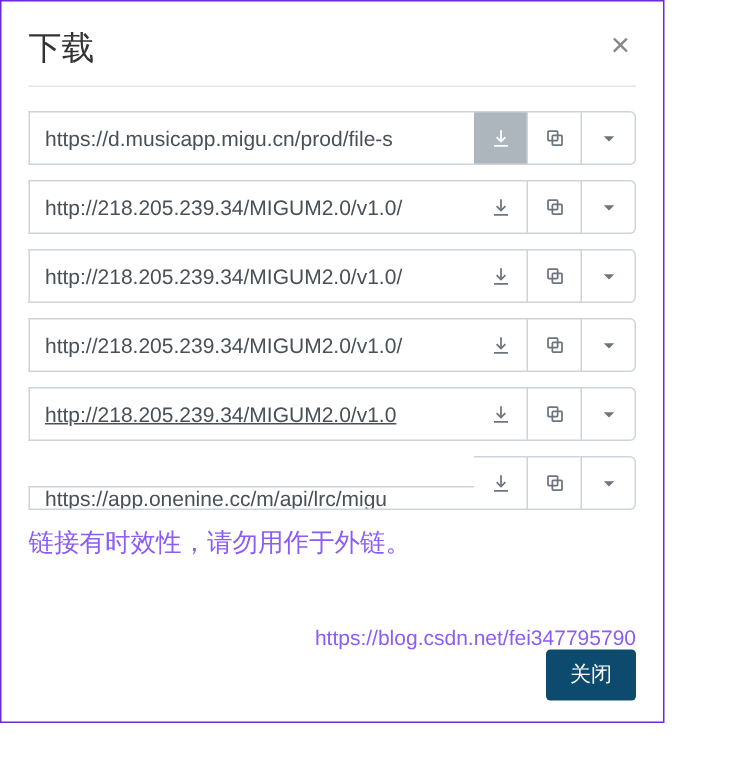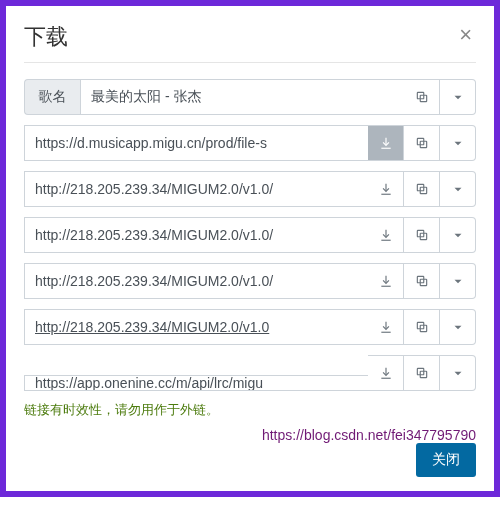--- a/index.html
+++ b/index.html
@@ -1,63 +1,46 @@
 <!DOCTYPE html>
 <html><head>
 <meta charset="utf-8">
 <style>
 *{box-sizing:border-box;margin:0;padding:0}
 body{font-family:-apple-system,"Helvetica Neue",Arial,"PingFang SC","Microsoft YaHei",sans-serif;font-size:14px;color:#333;background:#fff}
-.modal{width:500px;border:6px solid #6d28d9;padding:16px 18px 14px}
+.modal{width:443px;border:1px solid #6d28d9;padding:16px 18px 14px}
 .modal-head{display:flex;justify-content:space-between;align-items:flex-start;margin-bottom:10px}
 .modal-title{font-size:22px;font-weight:400;color:#333}
 .close-x{font-size:22px;color:#888;cursor:pointer;line-height:1;padding:2px 4px}
 .hr{border:none;border-top:1px solid #e5e5e5;margin:6px 0 16px}
 .row{display:flex;height:36px;margin-bottom:10px}
 .row .lbl{width:56px;min-width:56px;border:1px solid #ced4da;border-right:none;background:#e9ecef;color:#495057;display:flex;align-items:center;justify-content:center;font-size:14px;border-radius:4px 0 0 4px}
 .row input{flex:1;border:1px solid #ced4da;padding:0 10px;font-size:14px;color:#495057;outline:none;min-width:0}
 .row .btns{display:flex}
 .row .ibtn{width:36px;height:36px;border:1px solid #ced4da;border-left:none;background:#fff;display:flex;align-items:center;justify-content:center;color:#6c757d;cursor:pointer}
 .row .ibtn.disabled{background:#adb5bd;color:#fff;cursor:default}
 .row .ibtn:last-child{border-radius:0 4px 4px 0}
 .row input.no-dl{border-right:none}
 .row .ibtn svg{width:14px;height:14px;stroke:currentColor;fill:none;stroke-width:2}
-.note{font-size:13px;color:#4d7c0f;margin-top:4px;margin-bottom:24px}
+.note{font-size:17px;color:#8b5cf6;margin-top:4px;margin-bottom:60px}
 .footer{display:flex;justify-content:flex-end}
-.primary{background:#0369a1;color:#fff;border:none;padding:8px 16px;font-size:14px;border-radius:3px;cursor:pointer}
-.wm{position:absolute;right:18px;bottom:48px;color:#701a75;font-size:14px;pointer-events:none}
+.primary{background:#0c4a6e;color:#fff;border:none;padding:8px 16px;font-size:14px;border-radius:3px;cursor:pointer}
+.wm{position:absolute;right:18px;bottom:48px;color:#8b5cf6;font-size:14px;pointer-events:none}
 .modal{position:relative}
 </style>
 </head>
 <body>
 
 <div class="modal">
   <div class="modal-head">
     <div class="modal-title">下载</div>
     <div class="close-x">×</div>
   </div>
   <hr class="hr">
   <div id="rows">
-      <div class="row">
-        <div class="lbl">歌名</div>
-        <input class="no-dl" value="最美的太阳 - 张杰" style="">
-        <div class="btns">
-          <div class="ibtn">
-            <svg viewBox="0 0 24 24">
-              <rect x="9" y="9" width="11" height="11" rx="1"></rect>
-              <rect x="4" y="4" width="11" height="11" rx="1"></rect>
-            </svg>
-          </div>
-          <div class="ibtn">
-            <svg viewBox="0 0 24 24">
-              <path d="M6 10l6 6 6-6" fill="currentColor" stroke="none"></path>
-            </svg>
-          </div>
-        </div>
-      </div>
       <div class="row">
         <input value="https://d.musicapp.migu.cn/prod/file-s" style="border-right: none;">
         <div class="btns">
           <div class="ibtn disabled">
             <svg viewBox="0 0 24 24">
               <path d="M12 3v12"></path>
               <path d="M7 11l5 5 5-5"></path>
               <path d="M4 21h16"></path>
             </svg>
           </div>

